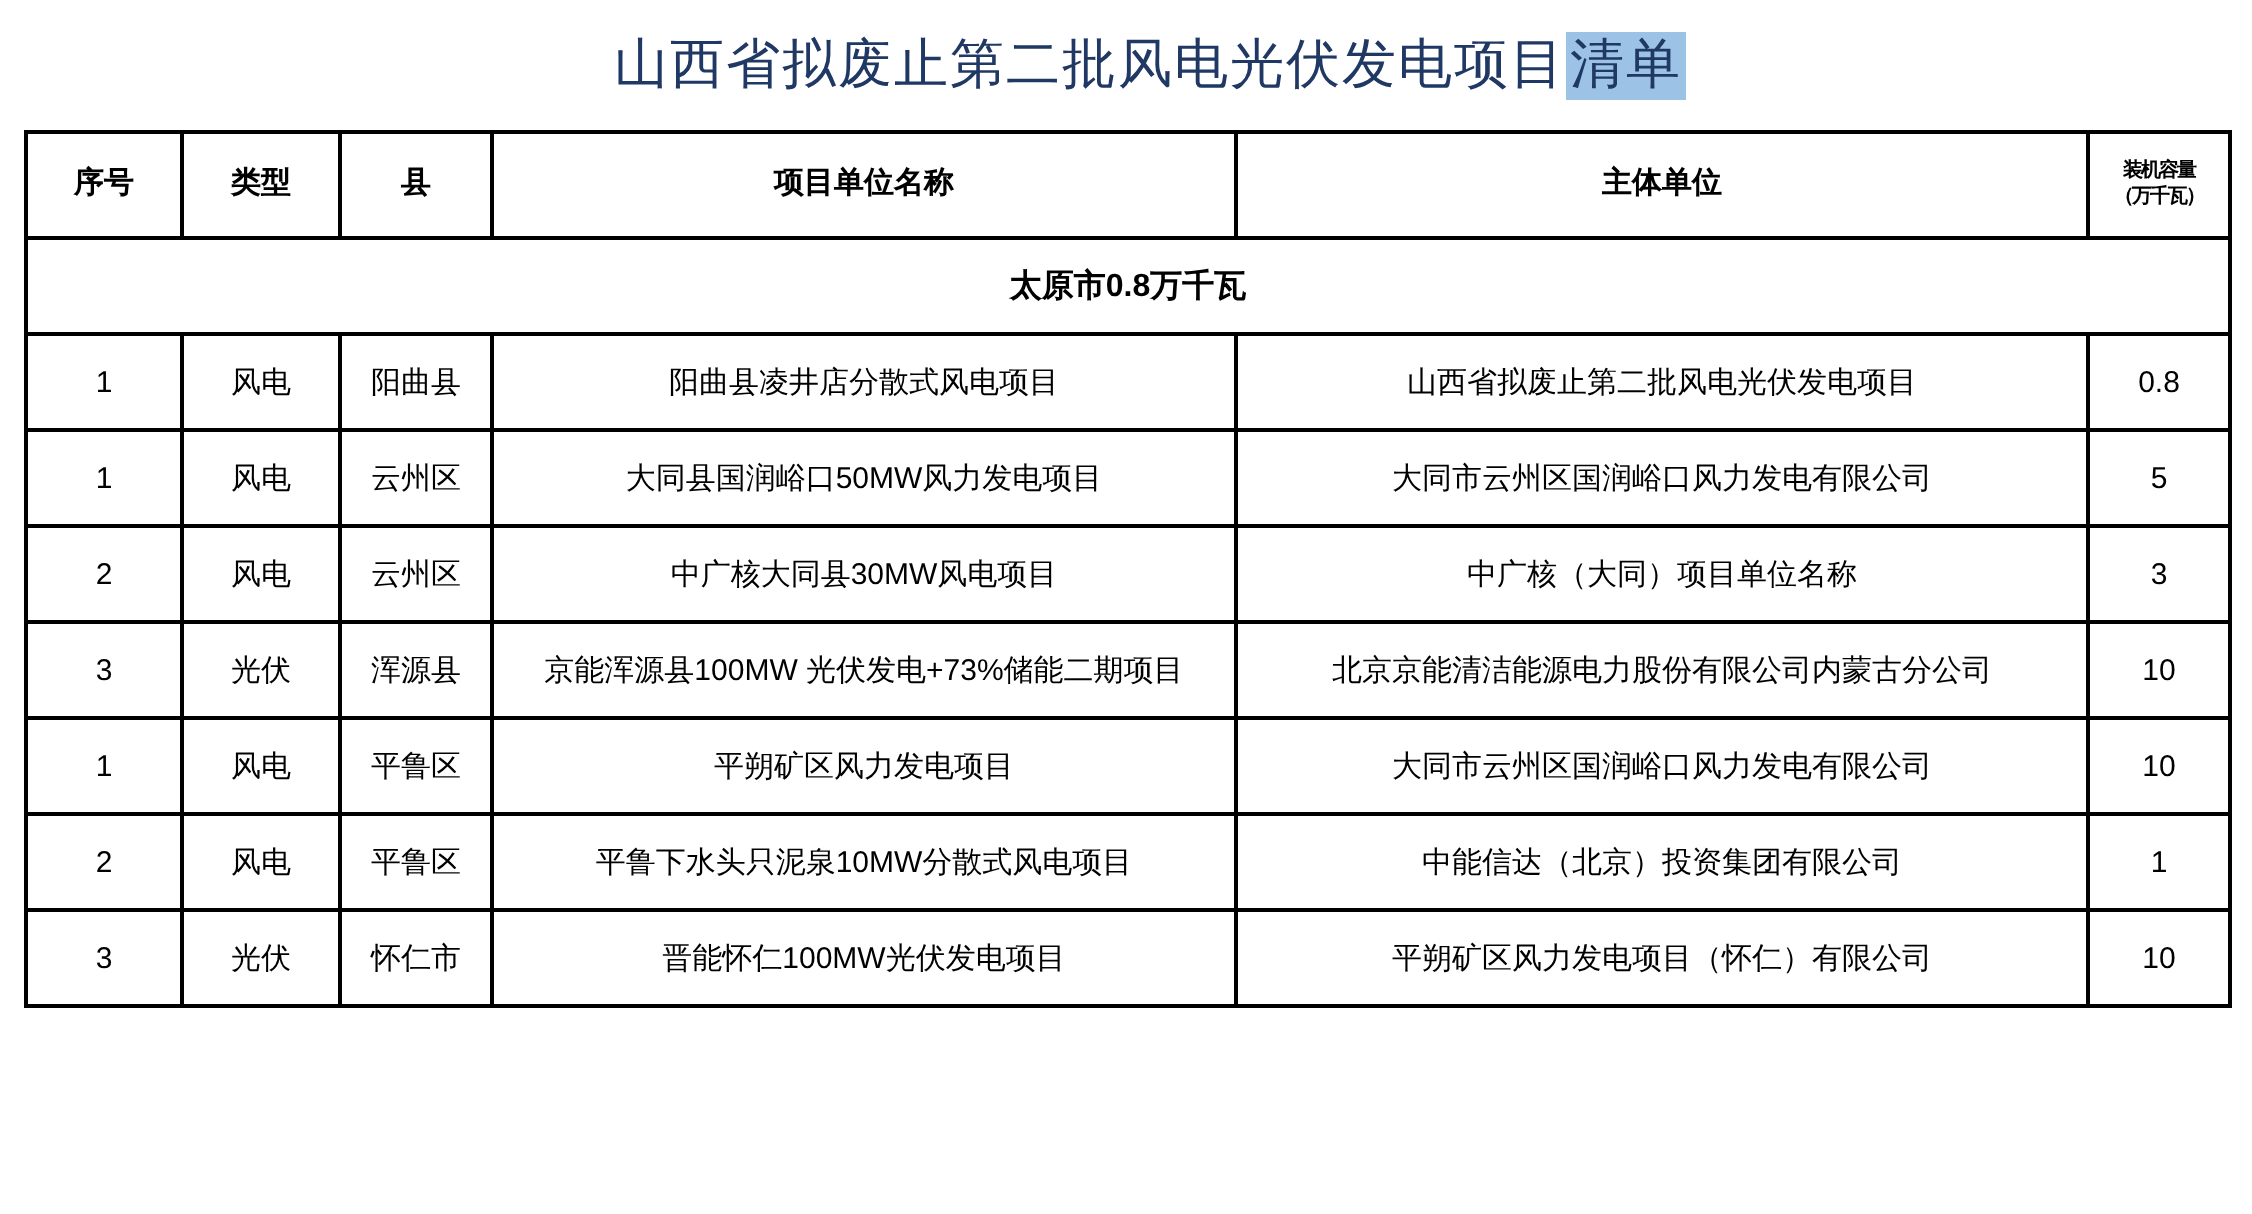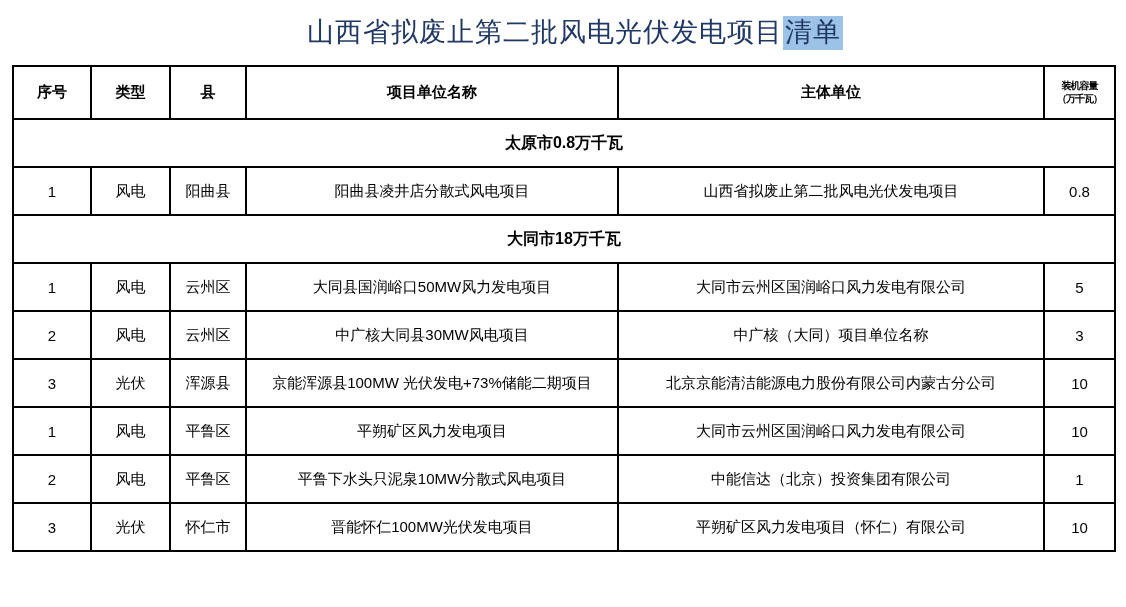--- a/index.html
+++ b/index.html
@@ -112,23 +112,20 @@
       </tr>
       <tr class="data">
         <td>1</td>
         <td>风电</td>
         <td>阳曲县</td>
         <td>阳曲县凌井店分散式风电项目</td>
         <td>山西省拟废止第二批风电光伏发电项目</td>
         <td>0.8</td>
       </tr>
 
-      <tr class="section">
-        <td colspan="6">大同市18万千瓦</td>
-      </tr>
       <tr class="data">
         <td>1</td>
         <td>风电</td>
         <td>云州区</td>
         <td>大同县国润峪口50MW风力发电项目</td>
         <td>大同市云州区国润峪口风力发电有限公司</td>
         <td>5</td>
       </tr>
       <tr class="data">
         <td>2</td>

